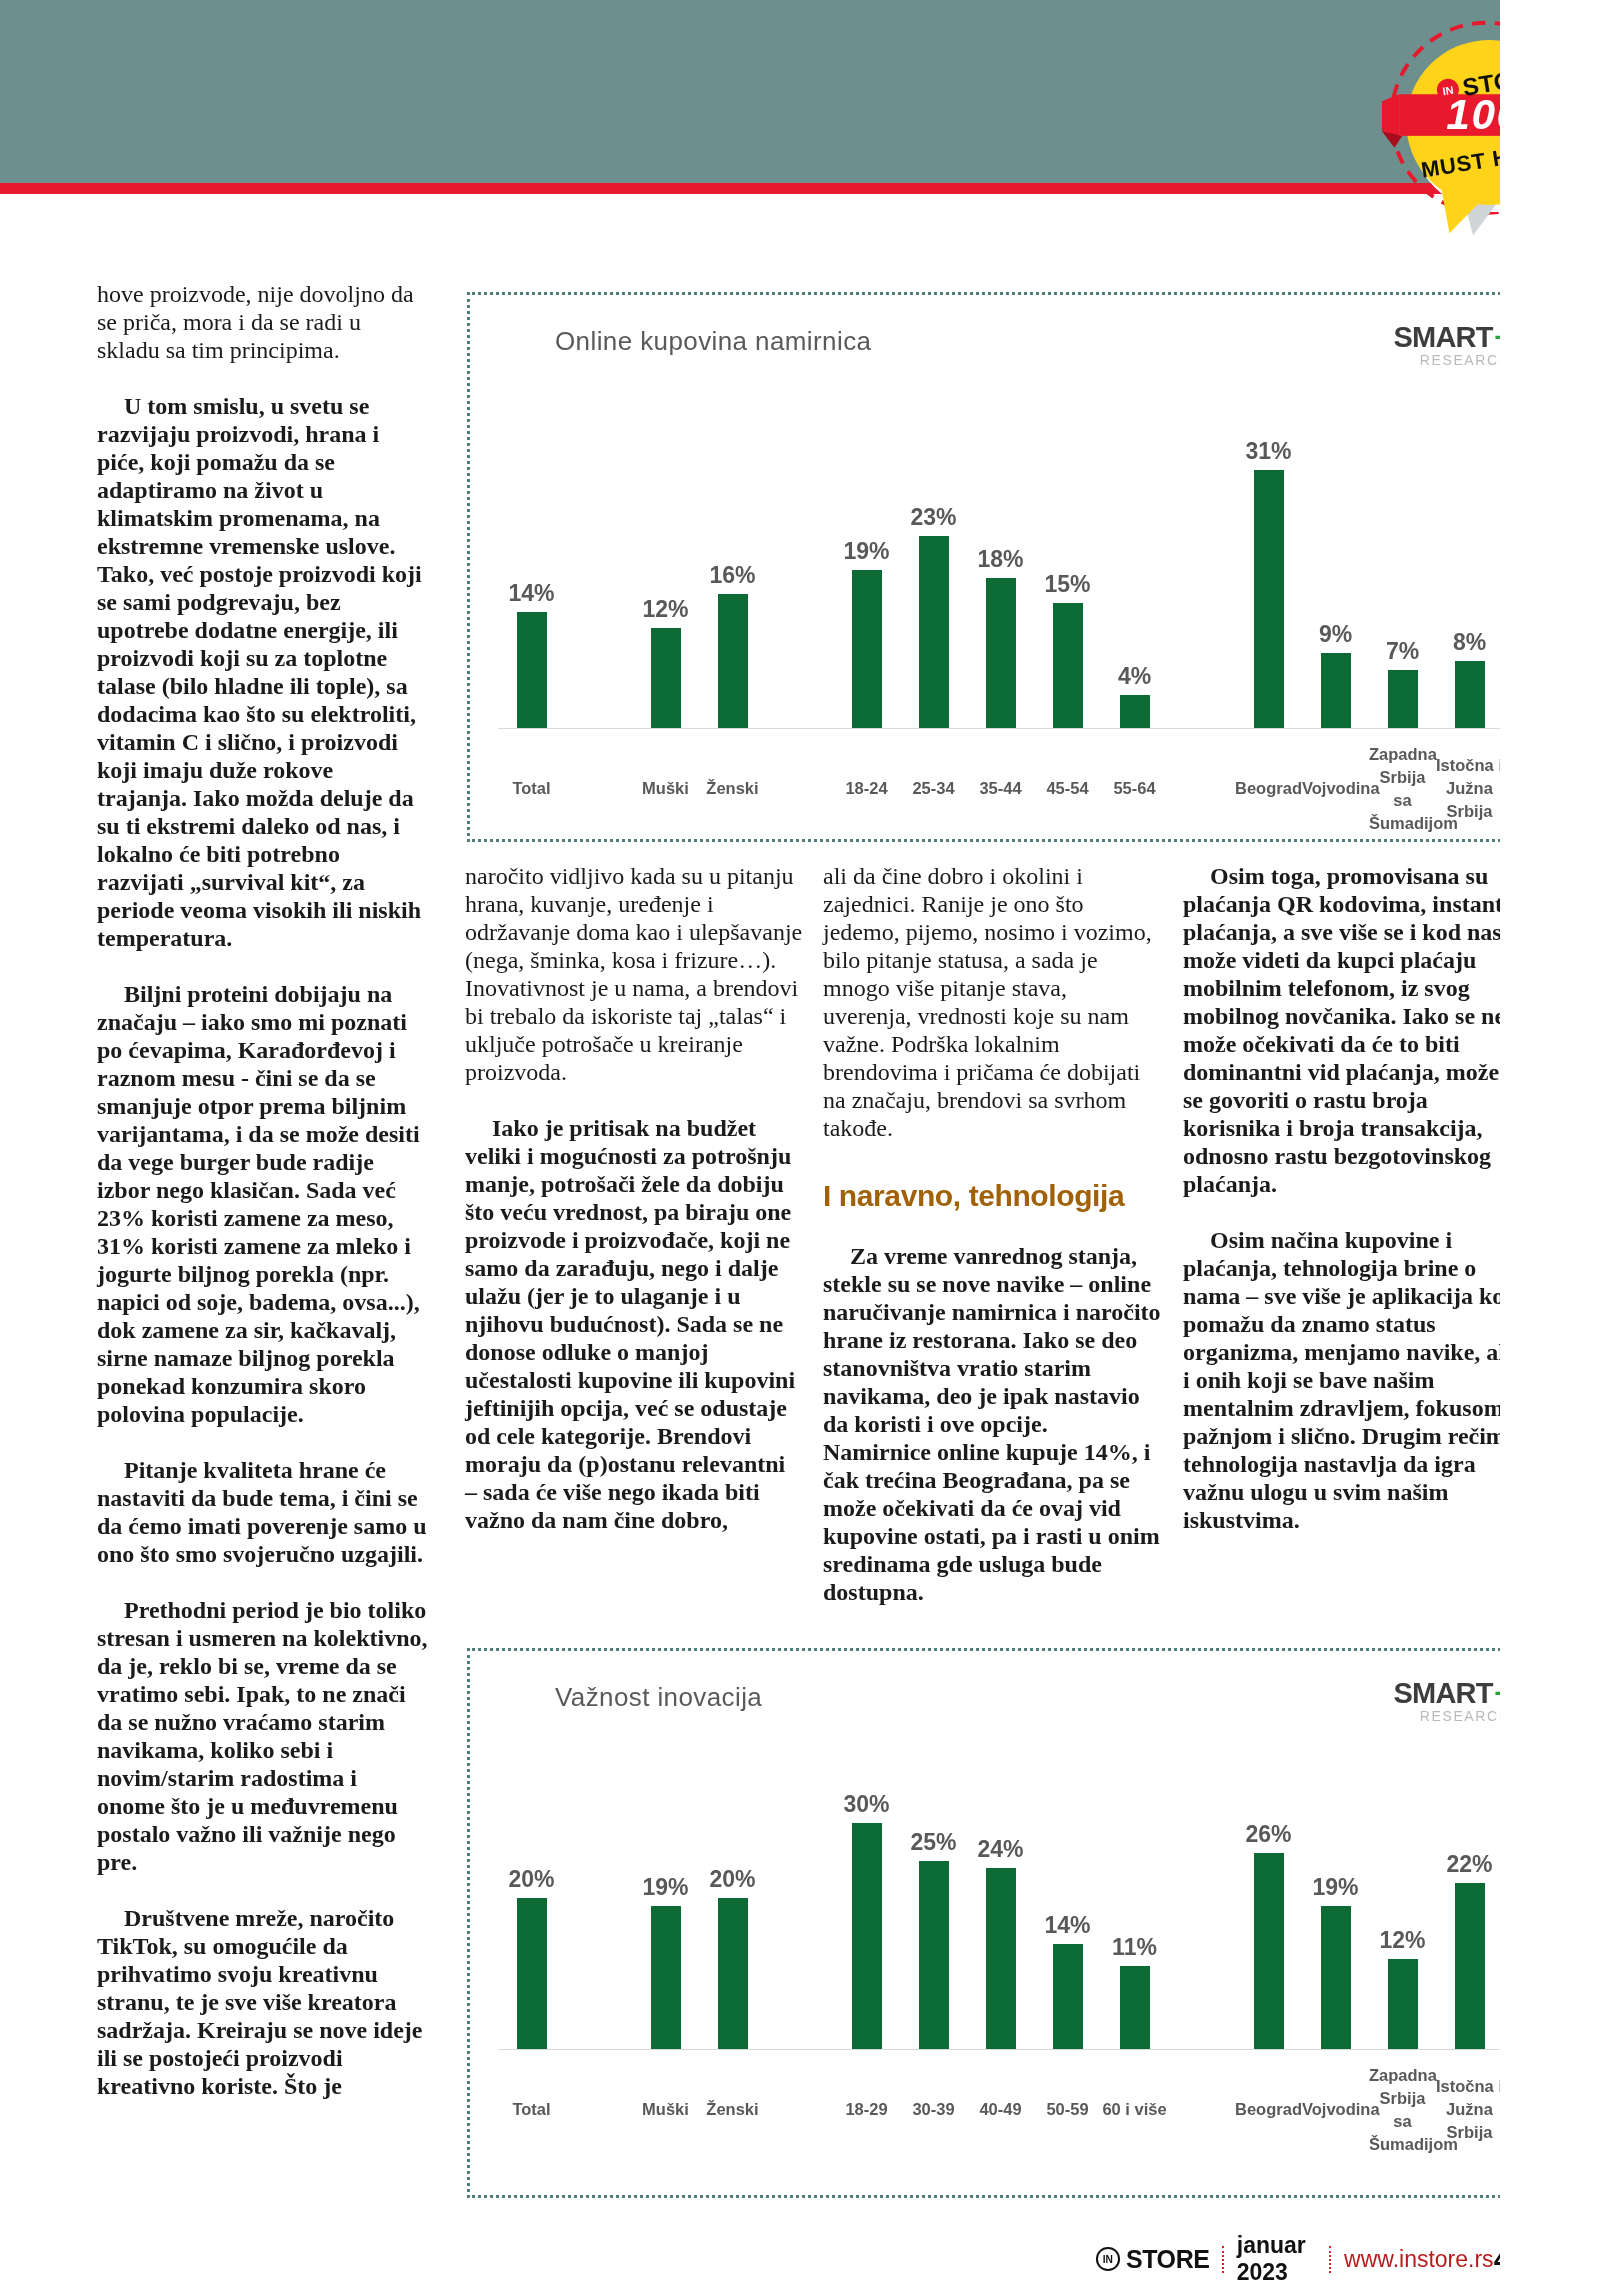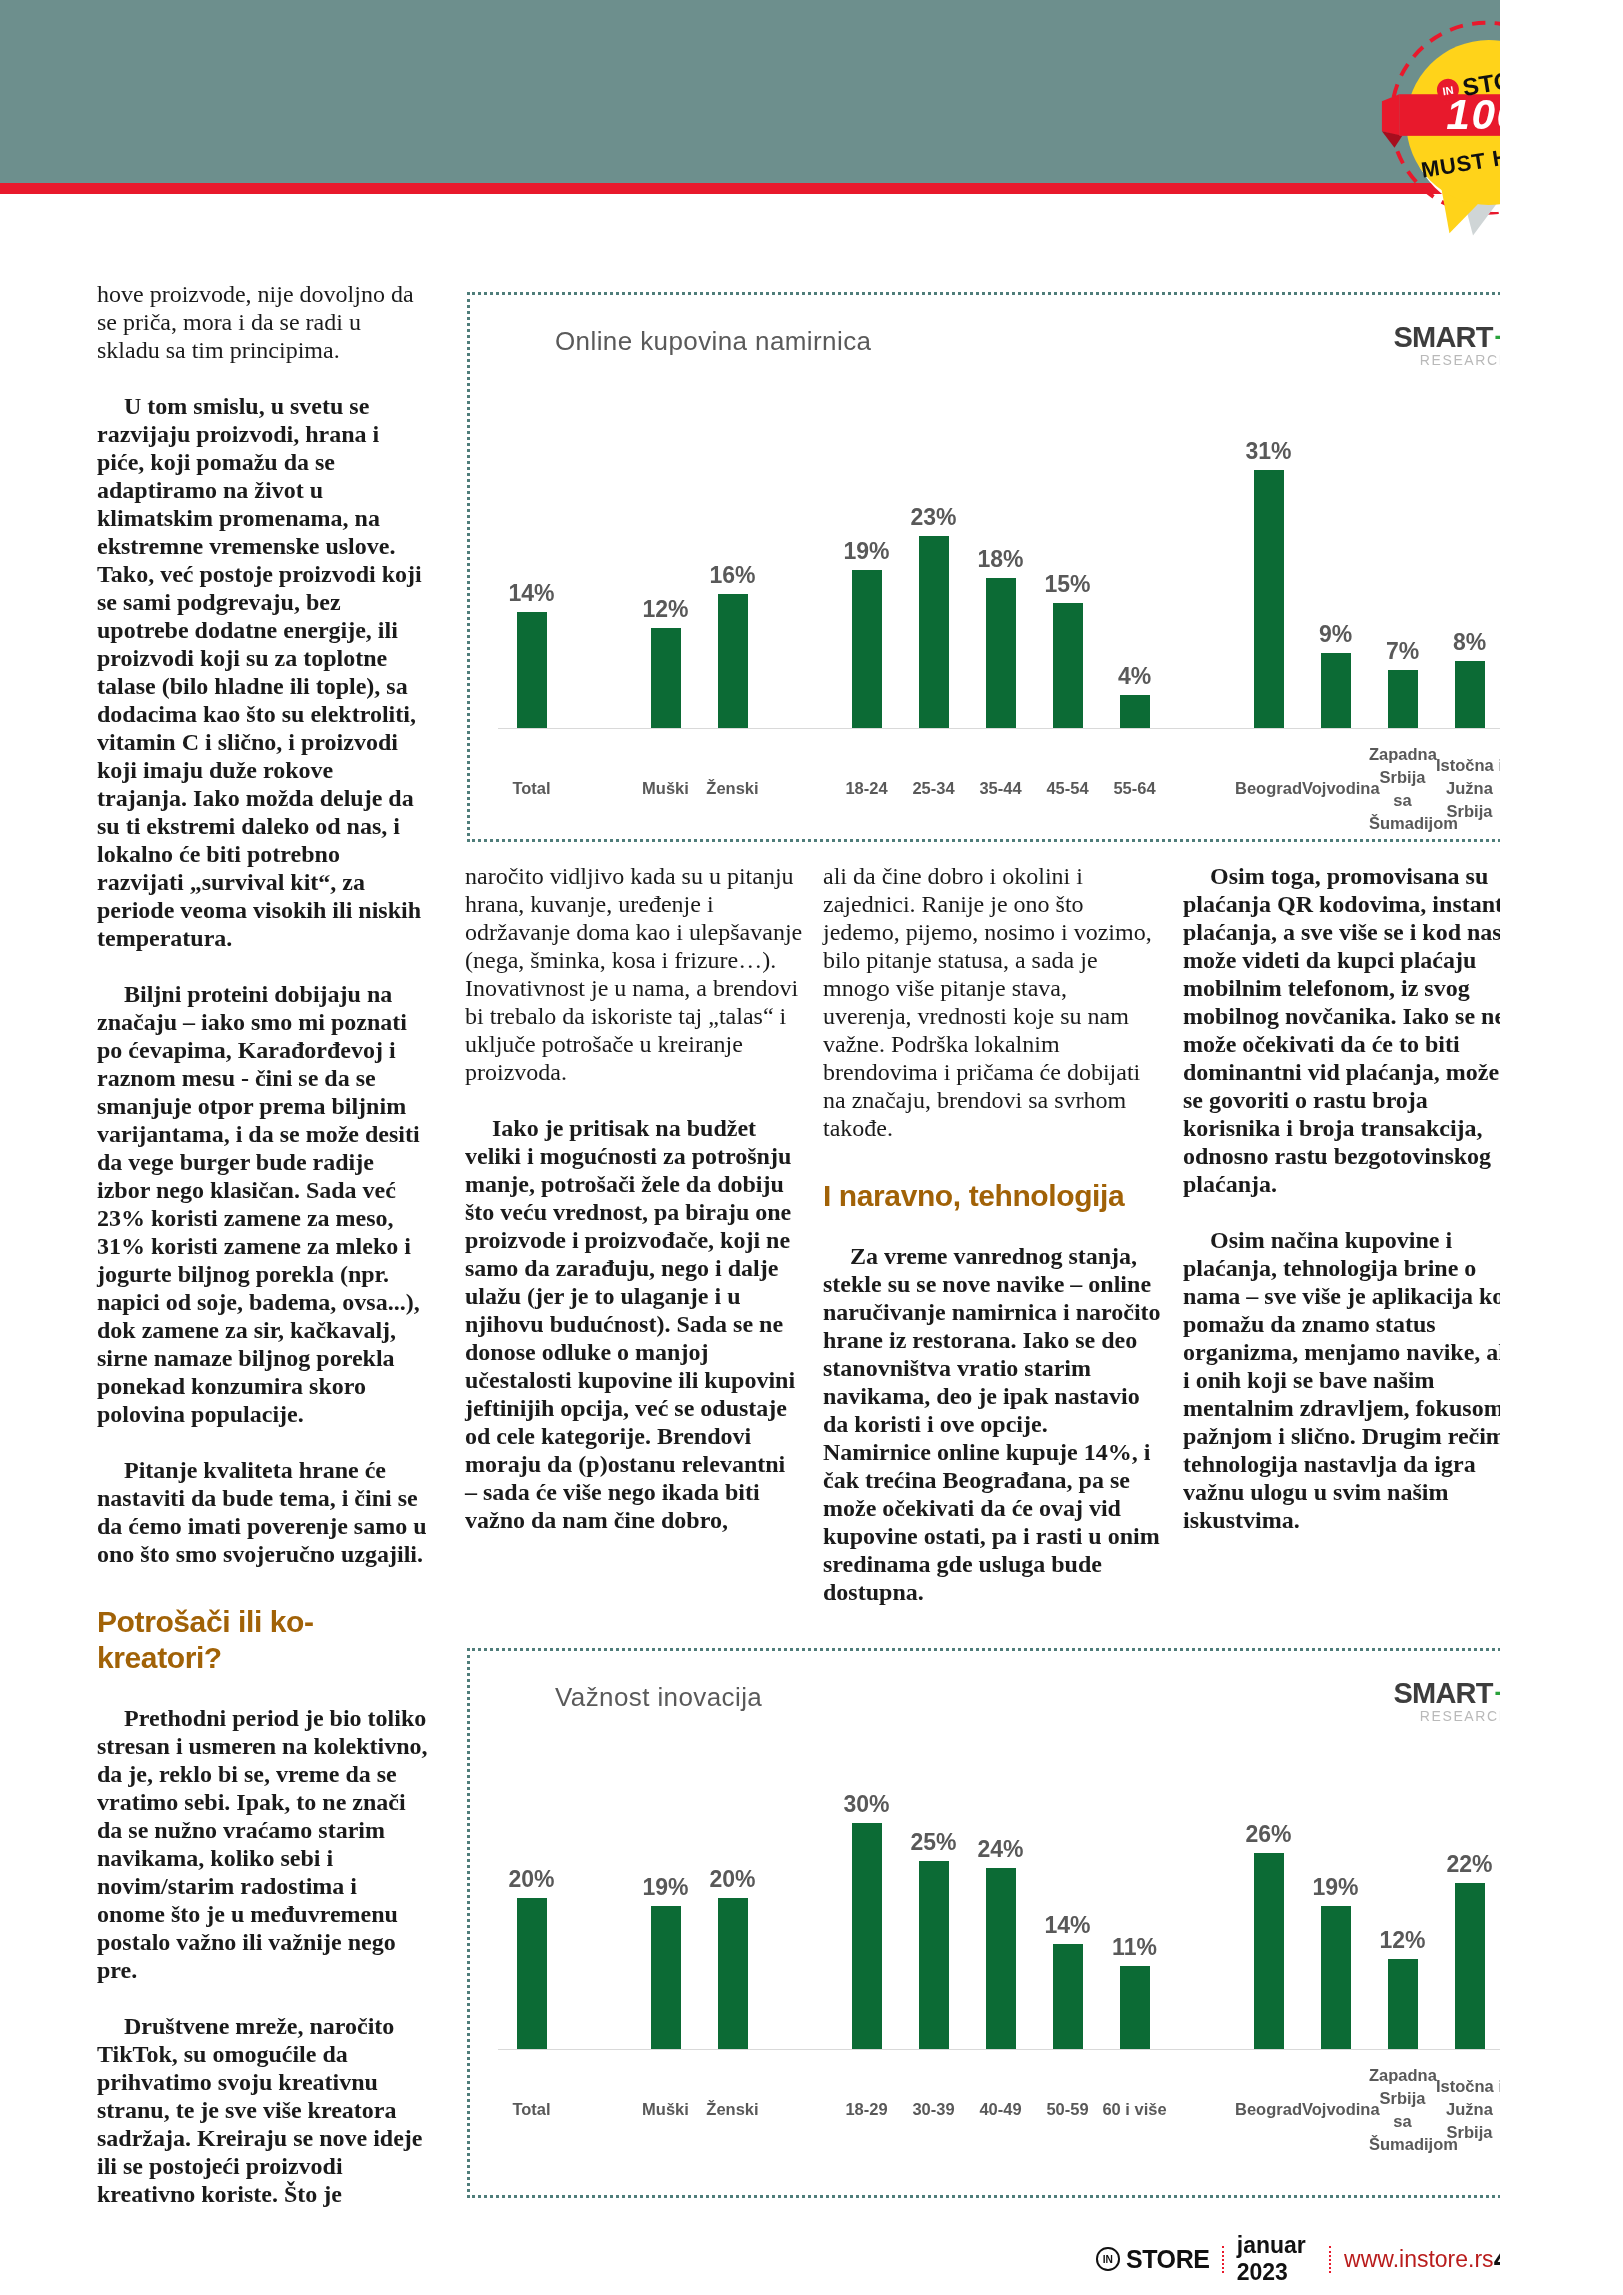--- a/index.html
+++ b/index.html
@@ -71,21 +71,20 @@
     <g transform="rotate(-9 155 204)">
       <text x="155" y="213" text-anchor="middle" font-family="Liberation Sans, sans-serif" font-size="28" font-weight="900" letter-spacing="1" fill="#101010">MUST HAVE</text>
     </g>
   </svg>
 
   <div class="col" style="left:97px;top:280px;width:331px;">
       <p class="first ">hove proizvode, nije dovoljno da se priča, mora i da se radi u skladu sa tim principima.</p>
       <p class="indent">U tom smislu, u svetu se razvijaju proizvodi, hrana i piće, koji pomažu da se adaptiramo na život u klimatskim promenama, na ekstremne vremenske uslove. Tako, već postoje proizvodi koji se sami podgrevaju, bez upotrebe dodatne energije, ili proizvodi koji su za toplotne talase (bilo hladne ili tople), sa dodacima kao što su elektroliti, vitamin C i slično, i proizvodi koji imaju duže rokove trajanja. Iako možda deluje da su ti ekstremi daleko od nas, i lokalno će biti potrebno razvijati „survival kit“, za periode veoma visokih ili niskih temperatura.</p>
       <p class="indent">Biljni proteini dobijaju na značaju – iako smo mi poznati po ćevapima, Karađorđevoj i raznom mesu - čini se da se smanjuje otpor prema biljnim varijantama, i da se može desiti da vege burger bude radije izbor nego klasičan. Sada već 23% koristi zamene za meso, 31% koristi zamene za mleko i jogurte biljnog porekla (npr. napici od soje, badema, ovsa...), dok zamene za sir, kačkavalj, sirne namaze biljnog porekla ponekad konzumira skoro polovina populacije.</p>
       <p class="indent">Pitanje kvaliteta hrane će nastaviti da bude tema, i čini se da ćemo imati poverenje samo u ono što smo svojeručno uzgajili.</p>
-      <h2>Potrošači ili ko-kreatori?</h2>
       <p class="indent">Prethodni period je bio toliko stresan i usmeren na kolektivno, da je, reklo bi se, vreme da se vratimo sebi. Ipak, to ne znači da se nužno vraćamo starim navikama, koliko sebi i novim/starim radostima i onome što je u međuvremenu postalo važno ili važnije nego pre.</p>
       <p class="indent">Društvene mreže, naročito TikTok, su omogućile da prihvatimo svoju kreativnu stranu, te je sve više kreatora sadržaja. Kreiraju se nove ideje ili se postojeći proizvodi kreativno koriste. Što je</p>
     </div>
   <div class="col" style="left:465px;top:862px;width:338px;">
       <p class="first ">naročito vidljivo kada su u pitanju hrana, kuvanje, uređenje i održavanje doma kao i ulepšavanje (nega, šminka, kosa i frizure…). Inovativnost je u nama, a brendovi bi trebalo da iskoriste taj „talas“ i uključe potrošače u kreiranje proizvoda.</p>
       <p class="indent">Iako je pritisak na budžet veliki i mogućnosti za potrošnju manje, potrošači žele da dobiju što veću vrednost, pa biraju one proizvode i proizvođače, koji ne samo da zarađuju, nego i dalje ulažu (jer je to ulaganje i u njihovu budućnost). Sada se ne donose odluke o manjoj učestalosti kupovine ili kupovini jeftinijih opcija, već se odustaje od cele kategorije. Brendovi moraju da (p)ostanu relevantni – sada će više nego ikada biti važno da nam čine dobro,</p>
     </div>
   <div class="col" style="left:823px;top:862px;width:338px;">
       <p class="first ">ali da čine dobro i okolini i zajednici. Ranije je ono što jedemo, pijemo, nosimo i vozimo, bilo pitanje statusa, a sada je mnogo više pitanje stava, uverenja, vrednosti koje su nam važne. Podrška lokalnim brendovima i pričama će dobijati na značaju, brendovi sa svrhom takođe.</p>
       <h2>I naravno, tehnologija</h2>

